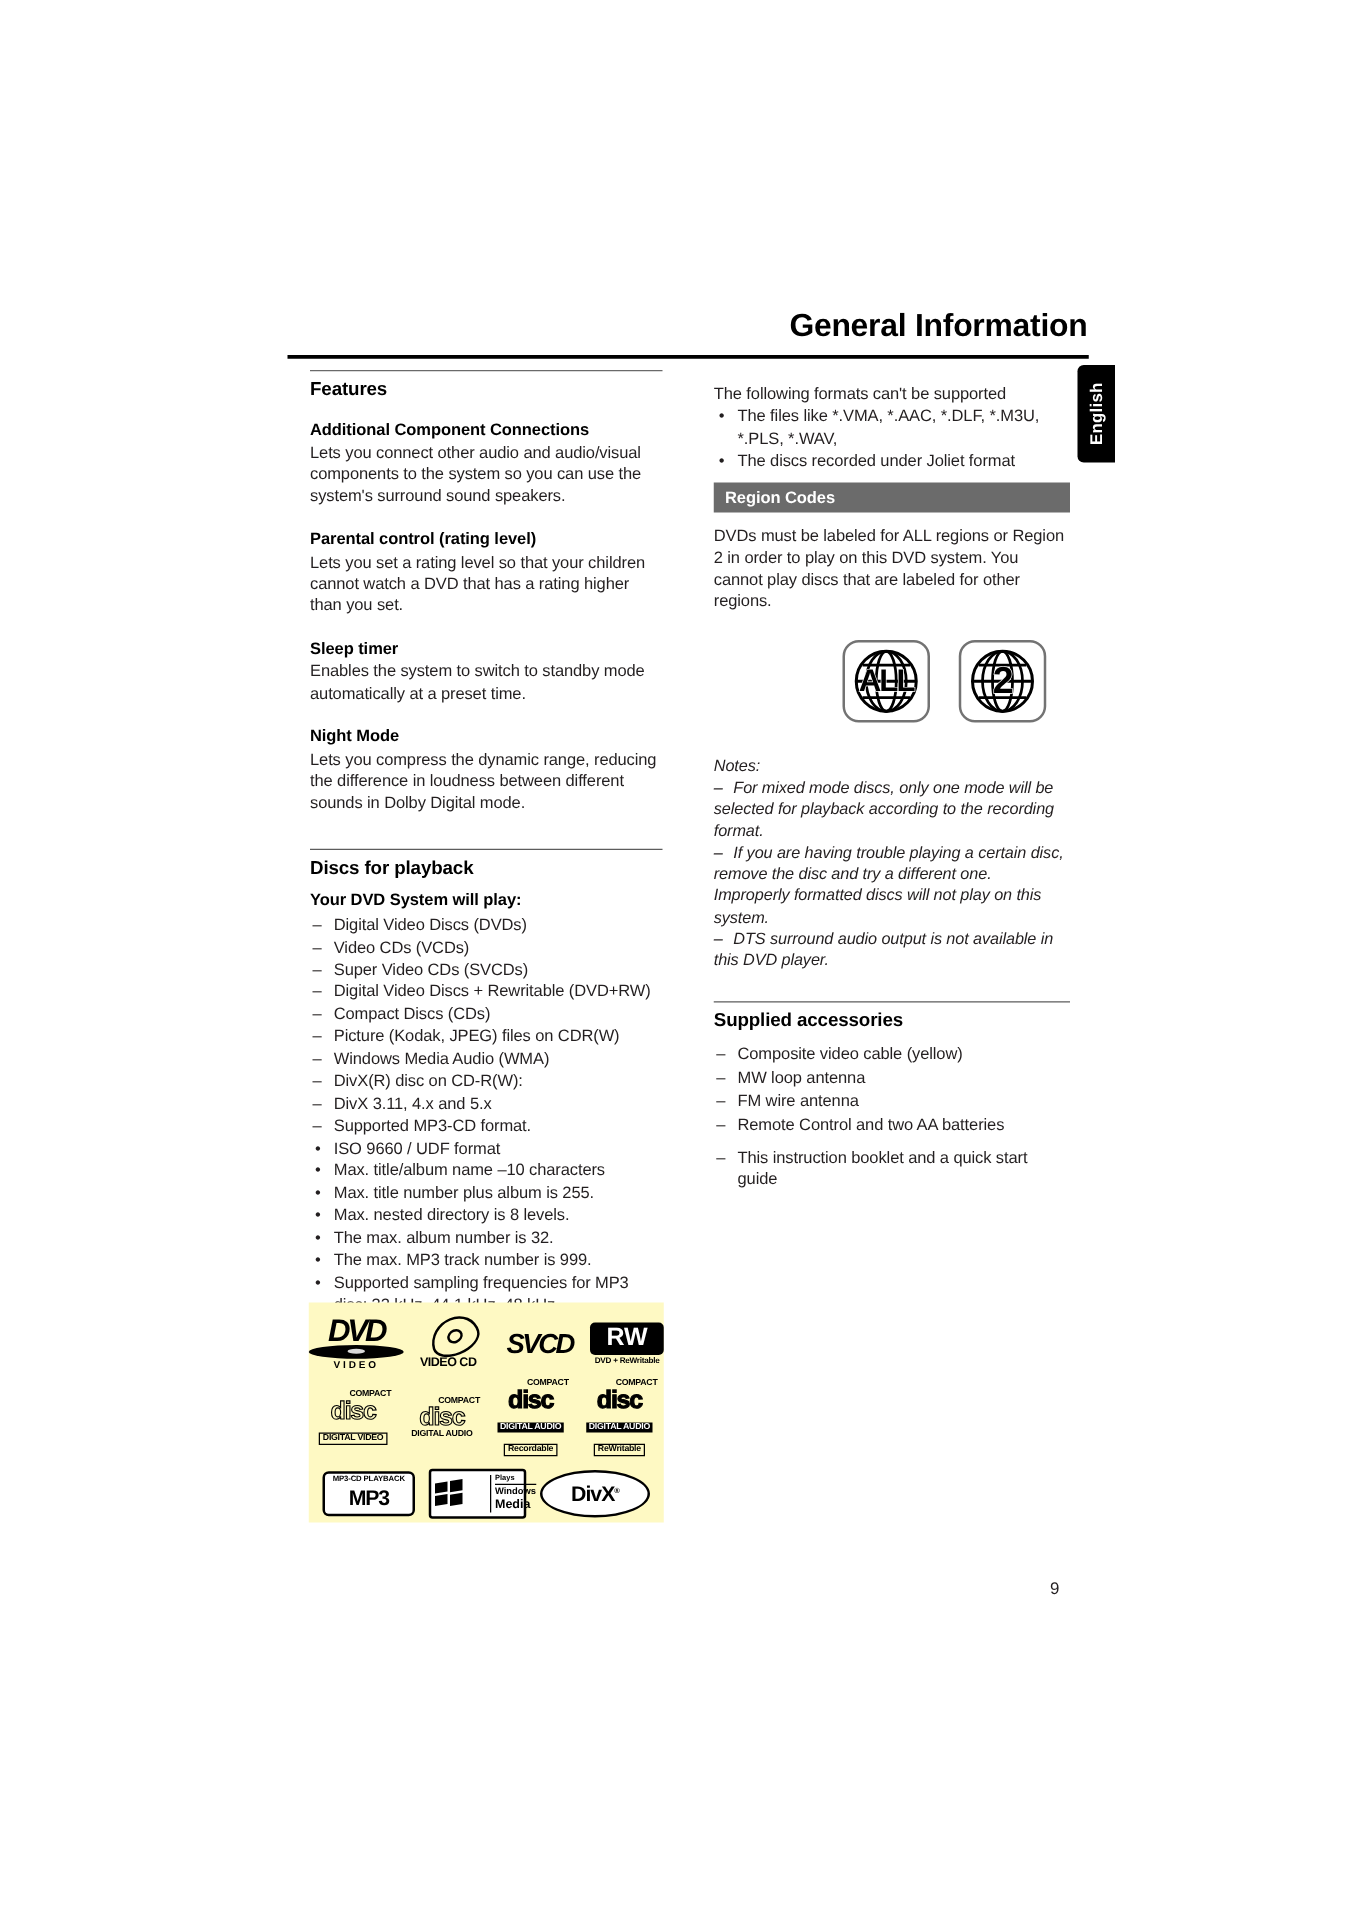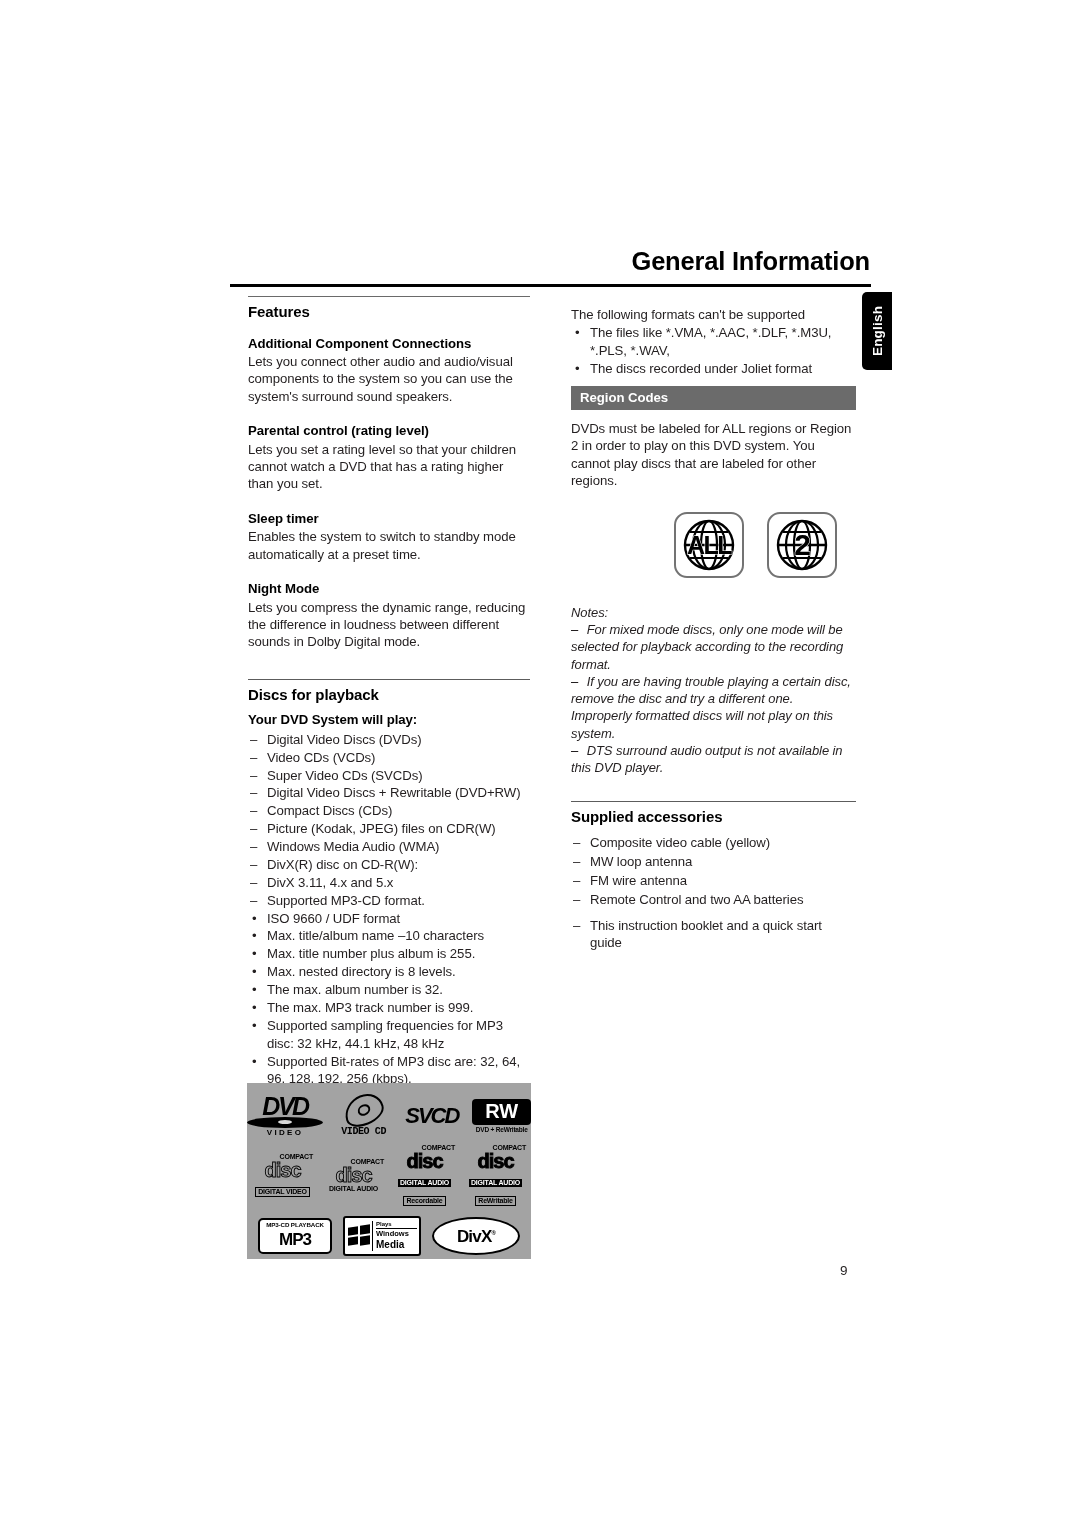--- a/index.html
+++ b/index.html
@@ -194,24 +194,24 @@
     letter-spacing: -0.08px;
   }
   .notes p { margin: 0; }
   .notes .n-item { text-indent: 0; }
   .notes .n-item .dash { margin-right: 5px; }
 
   
   .logos {
     position: absolute;
     left: 247px;
-    top: 1083px;
+    top: 1042px;
     width: 284px;
     height: 176px;
-    background: #a3a3a3;
+    background: #fef9c3;
   }
   .logo-row {
     display: flex;
     align-items: center;
     justify-content: center;
   }
   .logo-row.r1 { gap: 13px; margin-top: 12px; }
   .logo-row.r2 { gap: 8px; margin-top: 7px; }
   .logo-row.r3 { gap: 11px; margin-top: 9px; }
 
@@ -242,21 +242,21 @@
     border-radius: 50%;
   }
   .dvd-video .vid {
     font-size: 8px;
     font-weight: bold;
     letter-spacing: 2.3px;
     line-height: 1;
   }
 
   
-  .videocd { text-align: center; width: 64px; font-family: Liberation Mono, monospace; }
+  .videocd { width: 64px; }
   .videocd .swoosh {
     width: 36px; height: 26px;
     margin: 0 auto 2px auto;
     border: 2px solid #000;
     border-radius: 50% 50% 50% 50% / 60% 60% 40% 40%;
     transform: rotate(-22deg) skewX(-6deg);
     position: relative;
   }
   .videocd .swoosh::after {
     content: "";
@@ -378,20 +378,21 @@
   .wmedia {
     width: 78px;
     border: 2.5px solid #000;
     border-radius: 3px;
     background: #fff;
     display: flex;
     align-items: center;
     box-sizing: border-box;
     padding: 2px 2px;
     height: 40px;
+    gap: 20px;
   }
   .wmedia .flag {
     width: 24px; height: 22px;
     position: relative;
     flex: 0 0 auto;
     margin-right: 1px;
   }
   .wmedia .flag i {
     position: absolute;
     background: #000;

